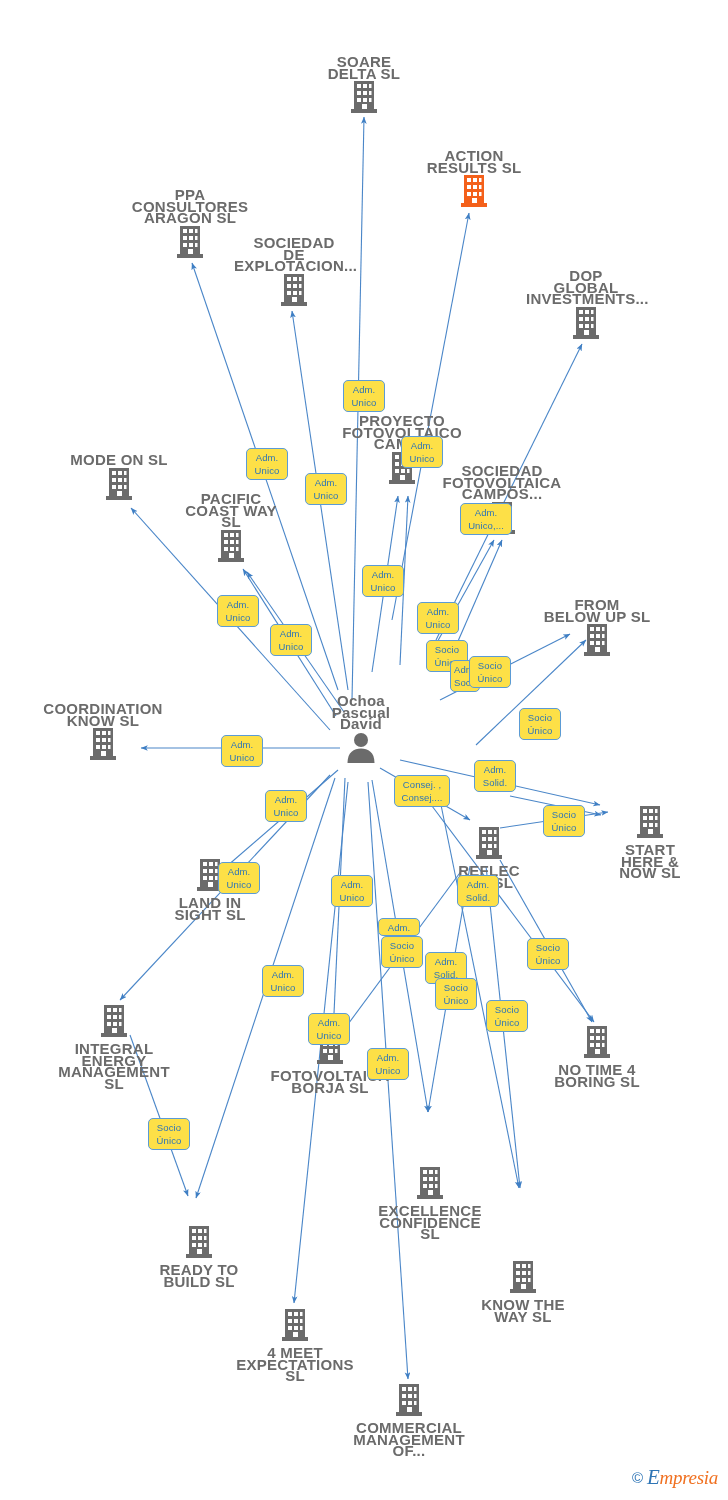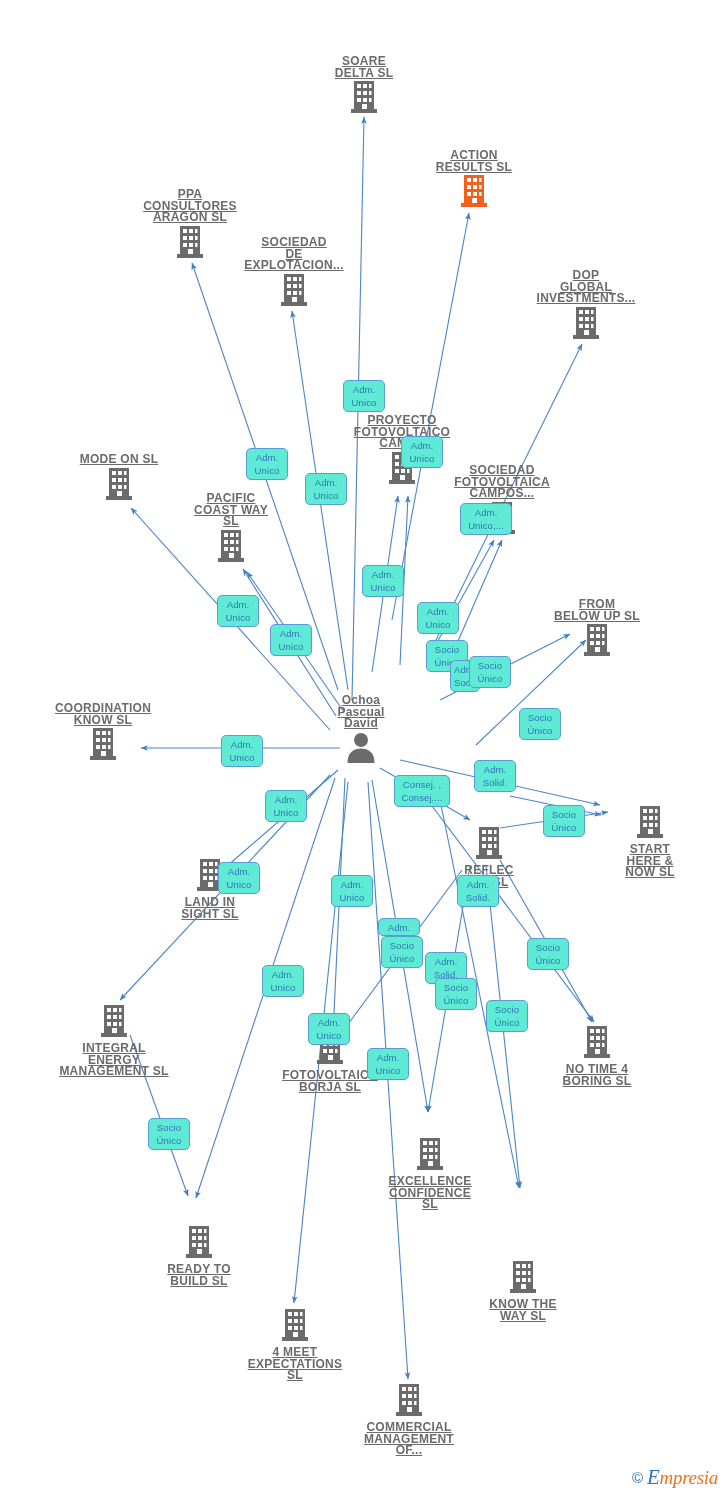--- a/index.html
+++ b/index.html
@@ -16,37 +16,36 @@
   .node{
     position:absolute;
     width:120px;
     margin-left:-60px;       
     text-align:center;
     user-select:none;
   }
   .node .icon{display:block;margin:0 auto;}
   .node .label{
     display:block;
-    font-size:12px;
+    font-size:15px;
     line-height:11.6px;
     letter-spacing:.25px;
     color:#6b6b6b;
     font-weight:bold;
     white-space:pre-line;
-    text-decoration:underline;
   }
   .node.label-above .label{margin-bottom:1px;}
   .node.label-below .label{margin-top:1px;}
   .node.highlight .label{color:#6b6b6b;}
 
   
   .edge-label{
     position:absolute;
     box-sizing:border-box;
-    background:#5eead4;
+    background:#fde047;
     border:1px solid #5b9bd5;
     border-radius:5px;
     color:#2e75b6;
     font-size:9.5px;
     line-height:12.5px;
     text-align:center;
     padding:3px 3px 2px 3px;
     white-space:pre-line;
     letter-spacing:.1px;
   }
@@ -462,21 +461,21 @@
               <rect x="20" y="11" width="2.5" height="4"></rect>
               <rect x="8" y="18" width="4" height="4"></rect>
               <rect x="14" y="18" width="4" height="4"></rect>
               <rect x="20" y="18" width="2.5" height="4"></rect>
               <rect x="13" y="24" width="5" height="5"></rect>
             </g>
           </svg></span>
         <span class="label">NO TIME 4
 BORING  SL</span>
       </div>
-      <div class="node label-below" style="left: 430px; top: 1137px;">
+      <div class="node label-below" style="left: 430px; top: 1166px;">
         <span class="icon"><svg width="30" height="34" viewBox="0 0 30 34">
             <rect x="5" y="1" width="20" height="28" fill="#6b6b6b"></rect>
             <rect x="2" y="29" width="26" height="4" fill="#6b6b6b"></rect>
             <g fill="#ffffff">
               <rect x="8" y="4" width="4" height="4"></rect>
               <rect x="14" y="4" width="4" height="4"></rect>
               <rect x="20" y="4" width="2.5" height="4"></rect>
               <rect x="8" y="11" width="4" height="4"></rect>
               <rect x="14" y="11" width="4" height="4"></rect>
               <rect x="20" y="11" width="2.5" height="4"></rect>

